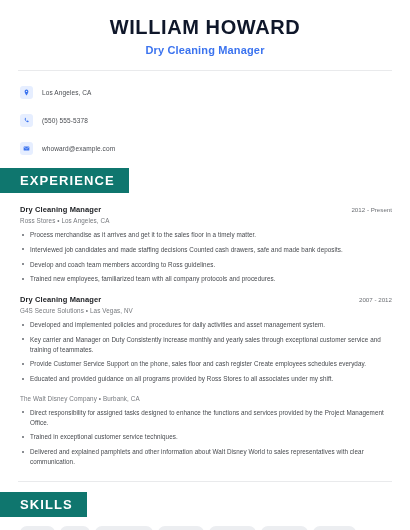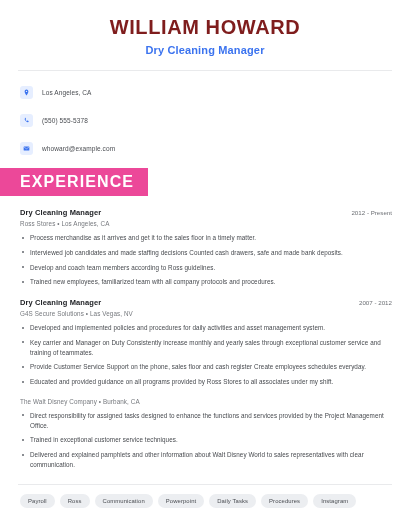--- a/index.html
+++ b/index.html
@@ -23,21 +23,21 @@
 
   
   .header {
     padding: 16px 20px 0 20px;
     text-align: center;
   }
   .name {
     font-size: 20px;
     font-weight: bold;
     letter-spacing: 0.6px;
-    color: #7f1d1d;
+    color: #0f172a;
     line-height: 1.15;
     margin: 0;
   }
   .job-title {
     font-size: 11px;
     font-weight: bold;
     color: #3b73ef;
     margin-top: 5px;
     letter-spacing: 0.15px;
   }
@@ -74,23 +74,23 @@
   }
   .contact-text {
     font-size: 6.5px;
     color: #4a4d52;
     letter-spacing: 0.1px;
   }
 
   
   .section-badge {
     display: inline-block;
-    background: #ec4899;
+    background: #0f766e;
     color: #ffffff;
-    font-size: 16px;
+    font-size: 13px;
     font-weight: bold;
     letter-spacing: 1.1px;
     padding: 5px 14px 5px 20px;
     margin-left: 0;
   }
   .section-badge-wrap {
     margin-top: 10px;
   }
 
   
@@ -253,20 +253,23 @@
         <li>Direct responsibility for assigned tasks designed to enhance the functions and services provided by the Project Management Office.</li>
         <li>Trained in exceptional customer service techniques.</li>
         <li>Delivered and explained pamphlets and other information about Walt Disney World to sales representatives with clear communication.</li>
       </ul>
     </div>
 
   </div>
 
   <div class="divider"></div>
 
+  <div class="section-badge-wrap">
+    <span class="section-badge">SKILLS</span>
+  </div>
 
   <div class="skills-wrap">
     <div class="chips">
       <span class="chip">Payroll</span>
       <span class="chip">Ross</span>
       <span class="chip">Communication</span>
       <span class="chip">Powerpoint</span>
       <span class="chip">Daily Tasks</span>
       <span class="chip">Procedures</span>
       <span class="chip">Instagram</span>

